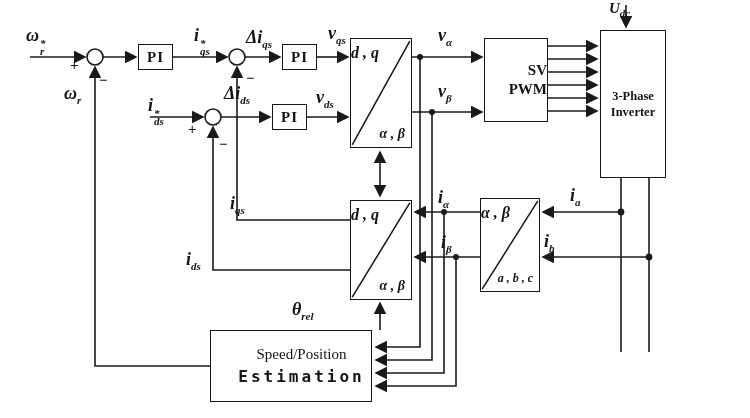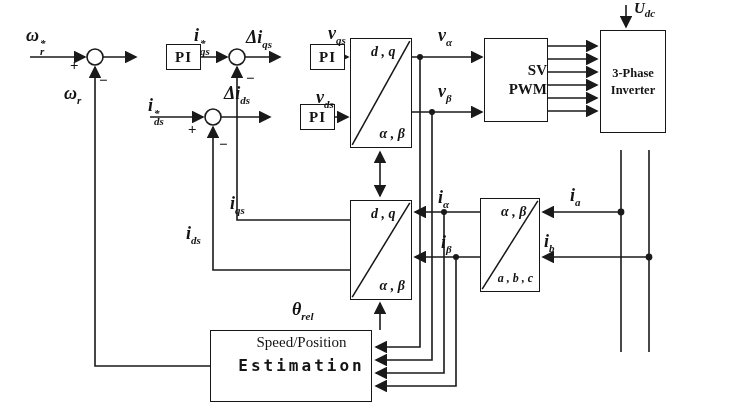--- a/index.html
+++ b/index.html
@@ -7,29 +7,29 @@
     position:relative; width:750px; height:418px; background:#ffffff;
     font-family:"Liberation Serif", serif; color:#141414; overflow:hidden;
   }
   svg.wires { position:absolute; left:0; top:0; z-index:1; }
 
   .blk {
     position:absolute; z-index:2; box-sizing:border-box;
     background:#ffffff; border:1.7px solid #161616;
   }
   .pi { display:flex; align-items:center; justify-content:center;
-        font-size:15px; font-weight:600; letter-spacing:1px;margin-left:28px; }
+        font-size:15px; font-weight:600; letter-spacing:1px; }
   .xf svg { position:absolute; left:0; top:0; width:100%; height:100%; }
-  .xf .t1 { position:absolute; top:5px; left:20px; font-style:italic; font-weight:bold; font-size:14px; white-space:nowrap; }
+  .xf .t1 { position:absolute; top:5px; left:0; font-style:italic; font-weight:bold; font-size:16px; white-space:nowrap; }
   .xf .t2 { position:absolute; bottom:5px; right:6px; font-style:italic; font-weight:bold; font-size:14px; white-space:nowrap; }
   .svpwm { display:flex; flex-direction:column; align-items:flex-end; justify-content:center;
            font-size:15px; font-weight:600; line-height:1.25; }
   .inv { display:flex; flex-direction:column; align-items:center; justify-content:center;
          font-size:12.5px; font-weight:bold; line-height:1.3; }
-  .est { display:flex; flex-direction:column; align-items:center; justify-content:flex-start; line-height:1.5;padding-left:21px; }
+  .est { display:flex; flex-direction:column; align-items:center; justify-content:center; line-height:1.5;padding-left:21px; }
   .est .e1 { font-size:15px; }
   .est .e2 { font-family:"DejaVu Sans Mono", monospace; font-size:16px; font-weight:bold; letter-spacing:3px; }
   .pmsm { border-radius:50%; display:flex; align-items:center; justify-content:center;
           font-size:14px; font-weight:bold; }
 
   .lbl { position:absolute; z-index:3; font-style:italic; font-weight:bold;
          font-size:18px; line-height:1; white-space:nowrap; }
   .lbl .ss { display:inline-flex; flex-direction:column; align-items:flex-start;
              vertical-align:-6px; margin-left:1px; }
   .lbl .ss sup, .lbl .ss sub { font-size:11px; line-height:8px; display:block; }
@@ -147,21 +147,21 @@
     </svg>
     <span class="t1">α , β</span>
     <span class="t2" style="font-size:12px">a , b , c</span>
   </div>
 
   <div class="blk svpwm" style="left:484px;top:38px;width:64px;height:84px">
     <span>SV</span>
     <span>PWM</span>
   </div>
 
-  <div class="blk inv" style="left:600px;top:30px;width:66px;height:103px">
+  <div class="blk inv" style="left:600px;top:30px;width:66px;height:148px">
     <span>3-Phase</span>
     <span>Inverter</span>
   </div>
 
   <div class="blk est" style="left:210px;top:330px;width:162px;height:72px">
     <span class="e1">Speed/Position</span>
     <span class="e2">Estimation</span>
   </div>
 
 
@@ -206,33 +206,33 @@
   </div>
   <div class="lbl" style="left:438px;top:188px">
     <span>i</span><sub class="sb">α</sub>
   </div>
   <div class="lbl" style="left:441px;top:233px">
     <span>i</span><sub class="sb">β</sub>
   </div>
   <div class="lbl" style="left:230px;top:194px">
     <span>i</span><sub class="sb">qs</sub>
   </div>
-  <div class="lbl" style="left:186px;top:224px">
+  <div class="lbl" style="left:186px;top:250px">
     <span>i</span><sub class="sb">ds</sub>
   </div>
   <div class="lbl" style="left:570px;top:186px">
     <span>i</span><sub class="sb">a</sub>
   </div>
   <div class="lbl" style="left:544px;top:232px">
     <span>i</span><sub class="sb">b</sub>
   </div>
   <div class="lbl" style="left:292px;top:300px">
     <span>θ</span><sub class="sb">rel</sub>
   </div>
-  <div class="lbl" style="left:634px;top:1px;font-size:15px">
+  <div class="lbl" style="left:609px;top:1px;font-size:15px">
     <span>U</span><sub class="sb">dc</sub>
   </div>
 
   <div class="sign" style="left:70px;top:58px">+</div>
   <div class="sign" style="left:99px;top:73px">−</div>
   <div class="sign" style="left:246px;top:71px">−</div>
   <div class="sign" style="left:188px;top:122px">+</div>
   <div class="sign" style="left:219px;top:137px">−</div>
 
 </div>

